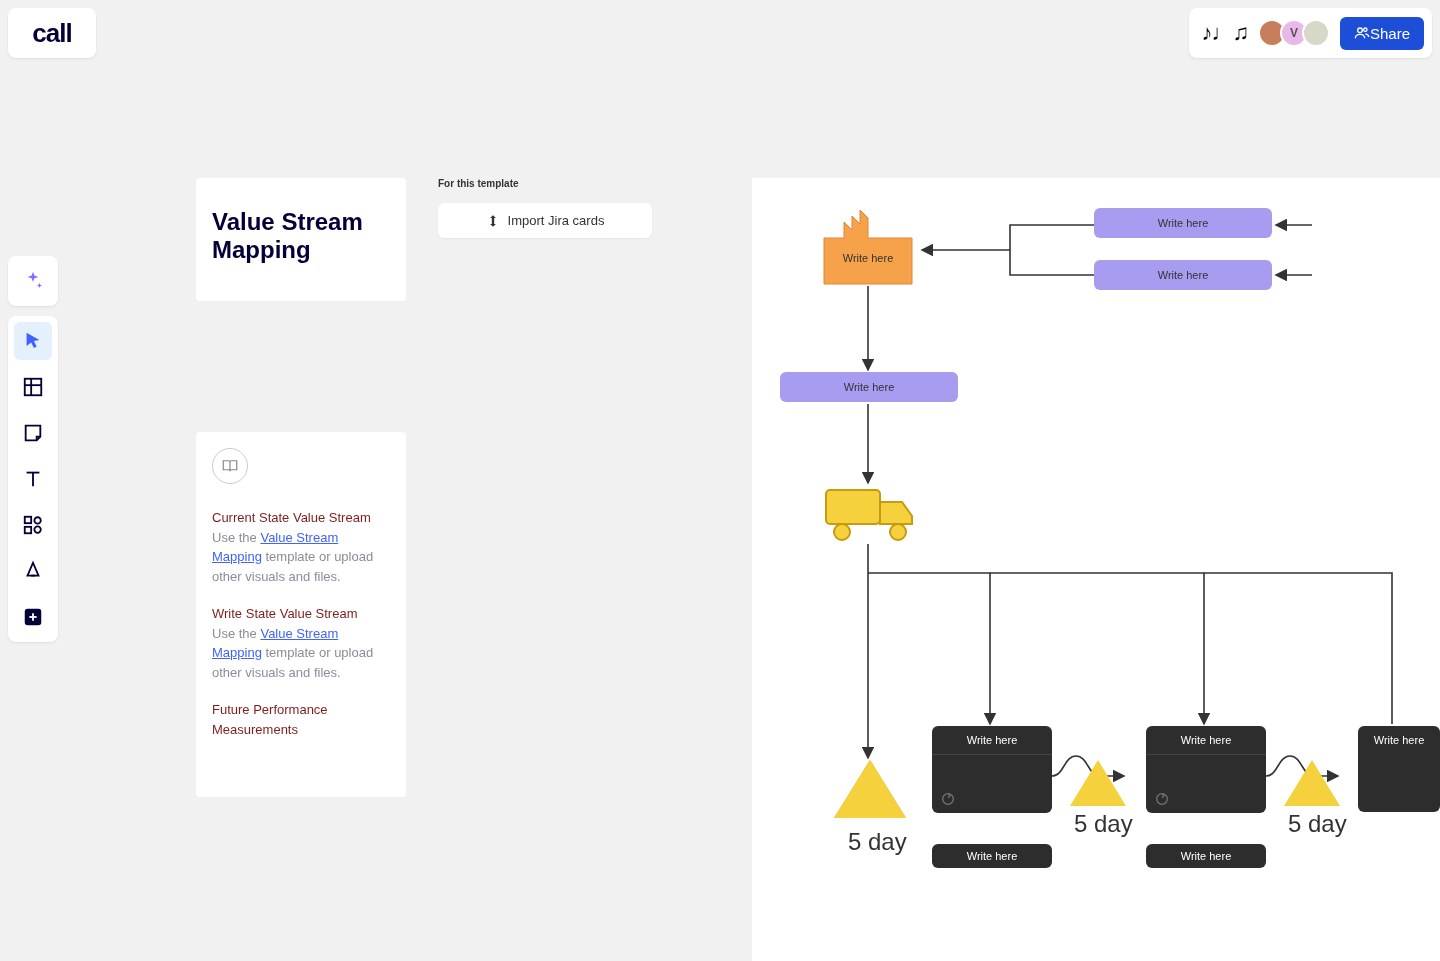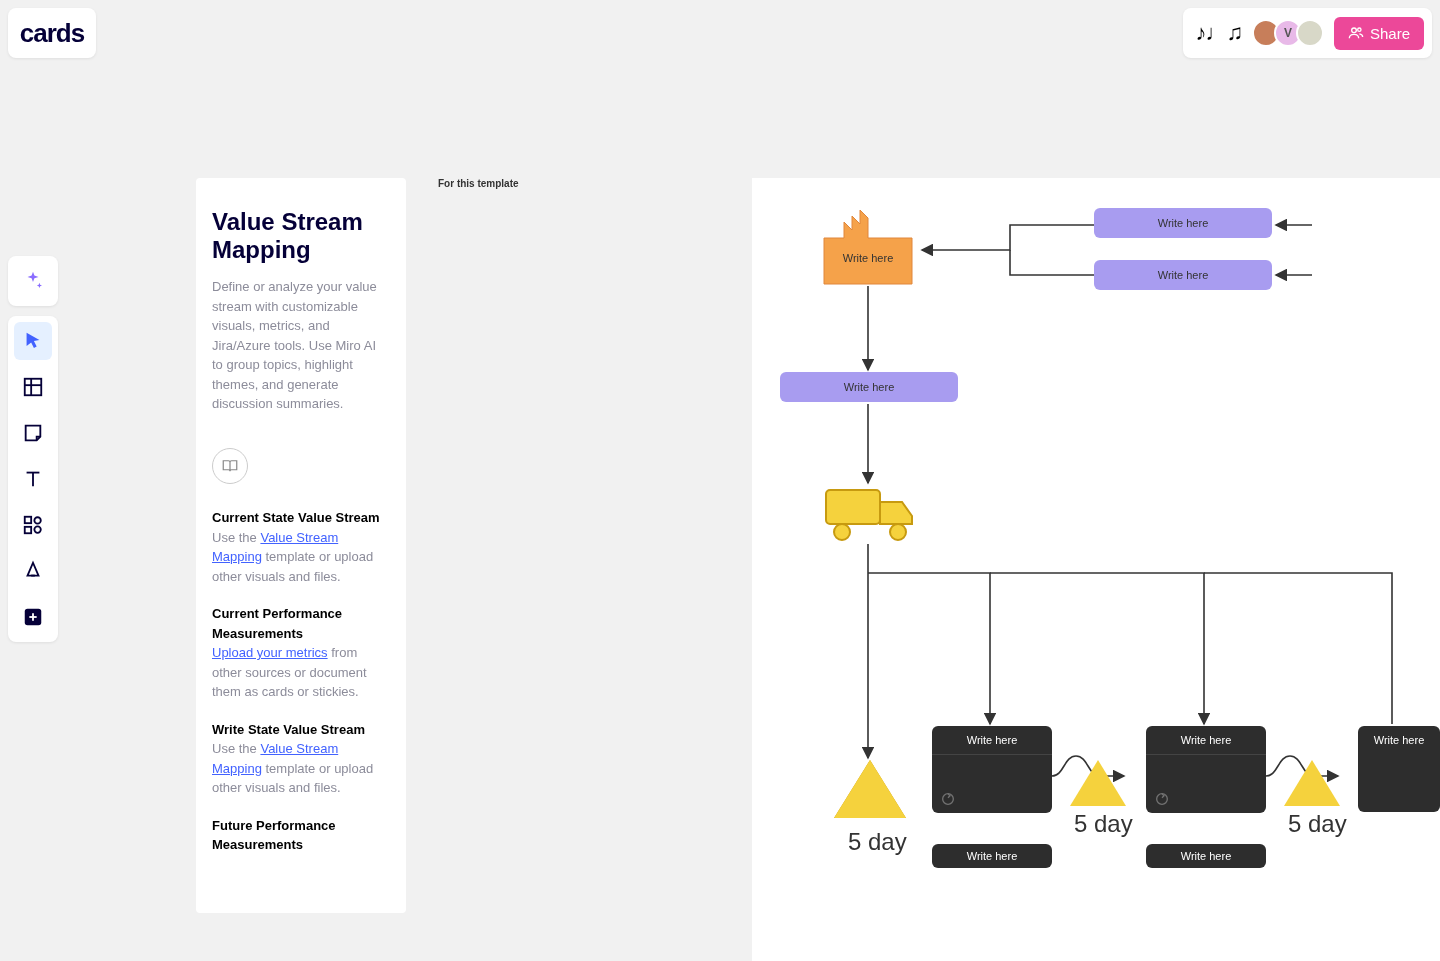--- a/index.html
+++ b/index.html
@@ -47,30 +47,30 @@
 .reactions { font-size: 22px; font-weight: 700; letter-spacing: -1px; }
 .avatars { display: flex; align-items: center; }
 .avatar {
   width: 28px; height: 28px; border-radius: 50%;
   margin-left: -6px; border: 2px solid #fff;
   display: flex; align-items: center; justify-content: center;
   font-size: 12px; font-weight: 700;
 }
 .avatar:first-child { margin-left: 0; }
 .share-btn {
-  background: #ec4899;
+  background: #1d4ed8;
   color: #fff;
   border: none;
   border-radius: 6px;
   padding: 8px 14px;
   font-size: 15px;
   font-weight: 500;
   display: flex;
   align-items: center;
-  gap: 6px;
+  gap: 0;
   cursor: pointer;
 }
 
 
 .sidebar {
   position: absolute;
   left: 8px; top: 256px;
   width: 50px;
   display: flex;
   flex-direction: column;
@@ -118,21 +118,21 @@
   left: 196px; top: 432px; width: 210px;
   padding: 16px 16px 40px 16px;
 }
 .guide-icon-circle {
   width: 36px; height: 36px; border: 1px solid #ccc;
   border-radius: 50%;
   display: flex; align-items: center; justify-content: center;
   margin-bottom: 24px;
 }
 .guide-section { margin-bottom: 18px; font-size: 13px; line-height: 1.5; color: #8c8c9a; }
-.guide-section .heading { font-weight: 700; color: #000000; display: block; }
+.guide-section .heading { font-weight: 400; color: #7f1d1d; display: block; }
 .guide-section a { color: #4262ff; text-decoration: underline; }
 
 .template-actions {
   position: absolute;
   left: 438px; top: 178px;
   width: 214px;
 }
 .template-actions-label {
   font-size: 10px; font-weight: 700; color: #333;
   margin-bottom: 14px;
@@ -205,49 +205,50 @@
   pointer-events: none;
 }
 </style>
 </head>
 <body>
 
 <div class="canvas">
 
   <div class="panel title-panel">
     <h1>Value Stream Mapping</h1>
-    <p>Define or analyze your value stream with customizable visuals, metrics, and Jira/Azure tools. Use Miro AI to group topics, highlight themes, and generate discussion summaries.</p>
   </div>
 
   <div class="panel guide-panel">
     <div class="guide-icon-circle">
       <svg viewBox="0 0 24 24" width="18" height="18" fill="none" stroke="#888" stroke-width="1.6">
         <path d="M3 5h7a2 2 0 0 1 2 2v12a2 2 0 0 0-2-2H3V5zM21 5h-7a2 2 0 0 0-2 2v12a2 2 0 0 1 2-2h7V5z"></path>
       </svg>
     </div>
     <div class="guide-section">
       <span class="heading">Current State Value Stream</span>
       <span>Use the </span><a href="#">Value Stream Mapping</a><span> template or upload other visuals and files.</span>
     </div>
     <div class="guide-section">
-      <span class="heading">Current Performance Measurements</span>
-      <a href="#">Upload your metrics</a><span> from other sources or document them as cards or stickies.</span>
-    </div>
-    <div class="guide-section">
       <span class="heading">Write State Value Stream</span>
       <span>Use the </span><a href="#">Value Stream Mapping</a><span> template or upload other visuals and files.</span>
     </div>
     <div class="guide-section">
       <span class="heading">Future Performance Measurements</span>
 
     </div>
   </div>
 
   <div class="template-actions">
     <div class="template-actions-label">For this template</div>
+    <button class="action-btn">
+      <svg width="14" height="14" viewBox="0 0 24 24">
+          <path fill="#333" d="M12 2l5 5h-3v5h-4V7H7l5-5zm0 20l-5-5h3v-5h4v5h3l-5 5z"></path>
+        </svg>
+      <span>Import Jira cards</span>
+    </button>
   </div>
 
   <div class="diagram">
     <svg class="connector">
       <defs>
         <marker id="arrow" markerWidth="8" markerHeight="8" refX="7" refY="4" orient="auto">
           <path d="M0,0 L8,4 L0,8 z" fill="#333"></path>
         </marker>
       </defs>
 
@@ -322,21 +323,21 @@
       <div class="dark-body"></div>
     </div>
 
     <div class="node-dark small" style="left:180px; top:666px; width:120px;">Write here</div>
     <div class="node-dark small" style="left:394px; top:666px; width:120px;">Write here</div>
   </div>
 
 </div>
 
 <div class="logo-box">
-  <span class="logo-text">cards</span>
+  <span class="logo-text">call</span>
 </div>
 
 <div class="topbar-right">
   <span class="reactions">♪♩♫</span>
   <div class="avatars">
     <div class="avatar" style="background:#c77e5a;"></div>
     <div class="avatar" style="background:#e8b9e8; color:#555;">V</div>
     <div class="avatar" style="background:#d8d8c8;"></div>
   </div>
   <button class="share-btn">

